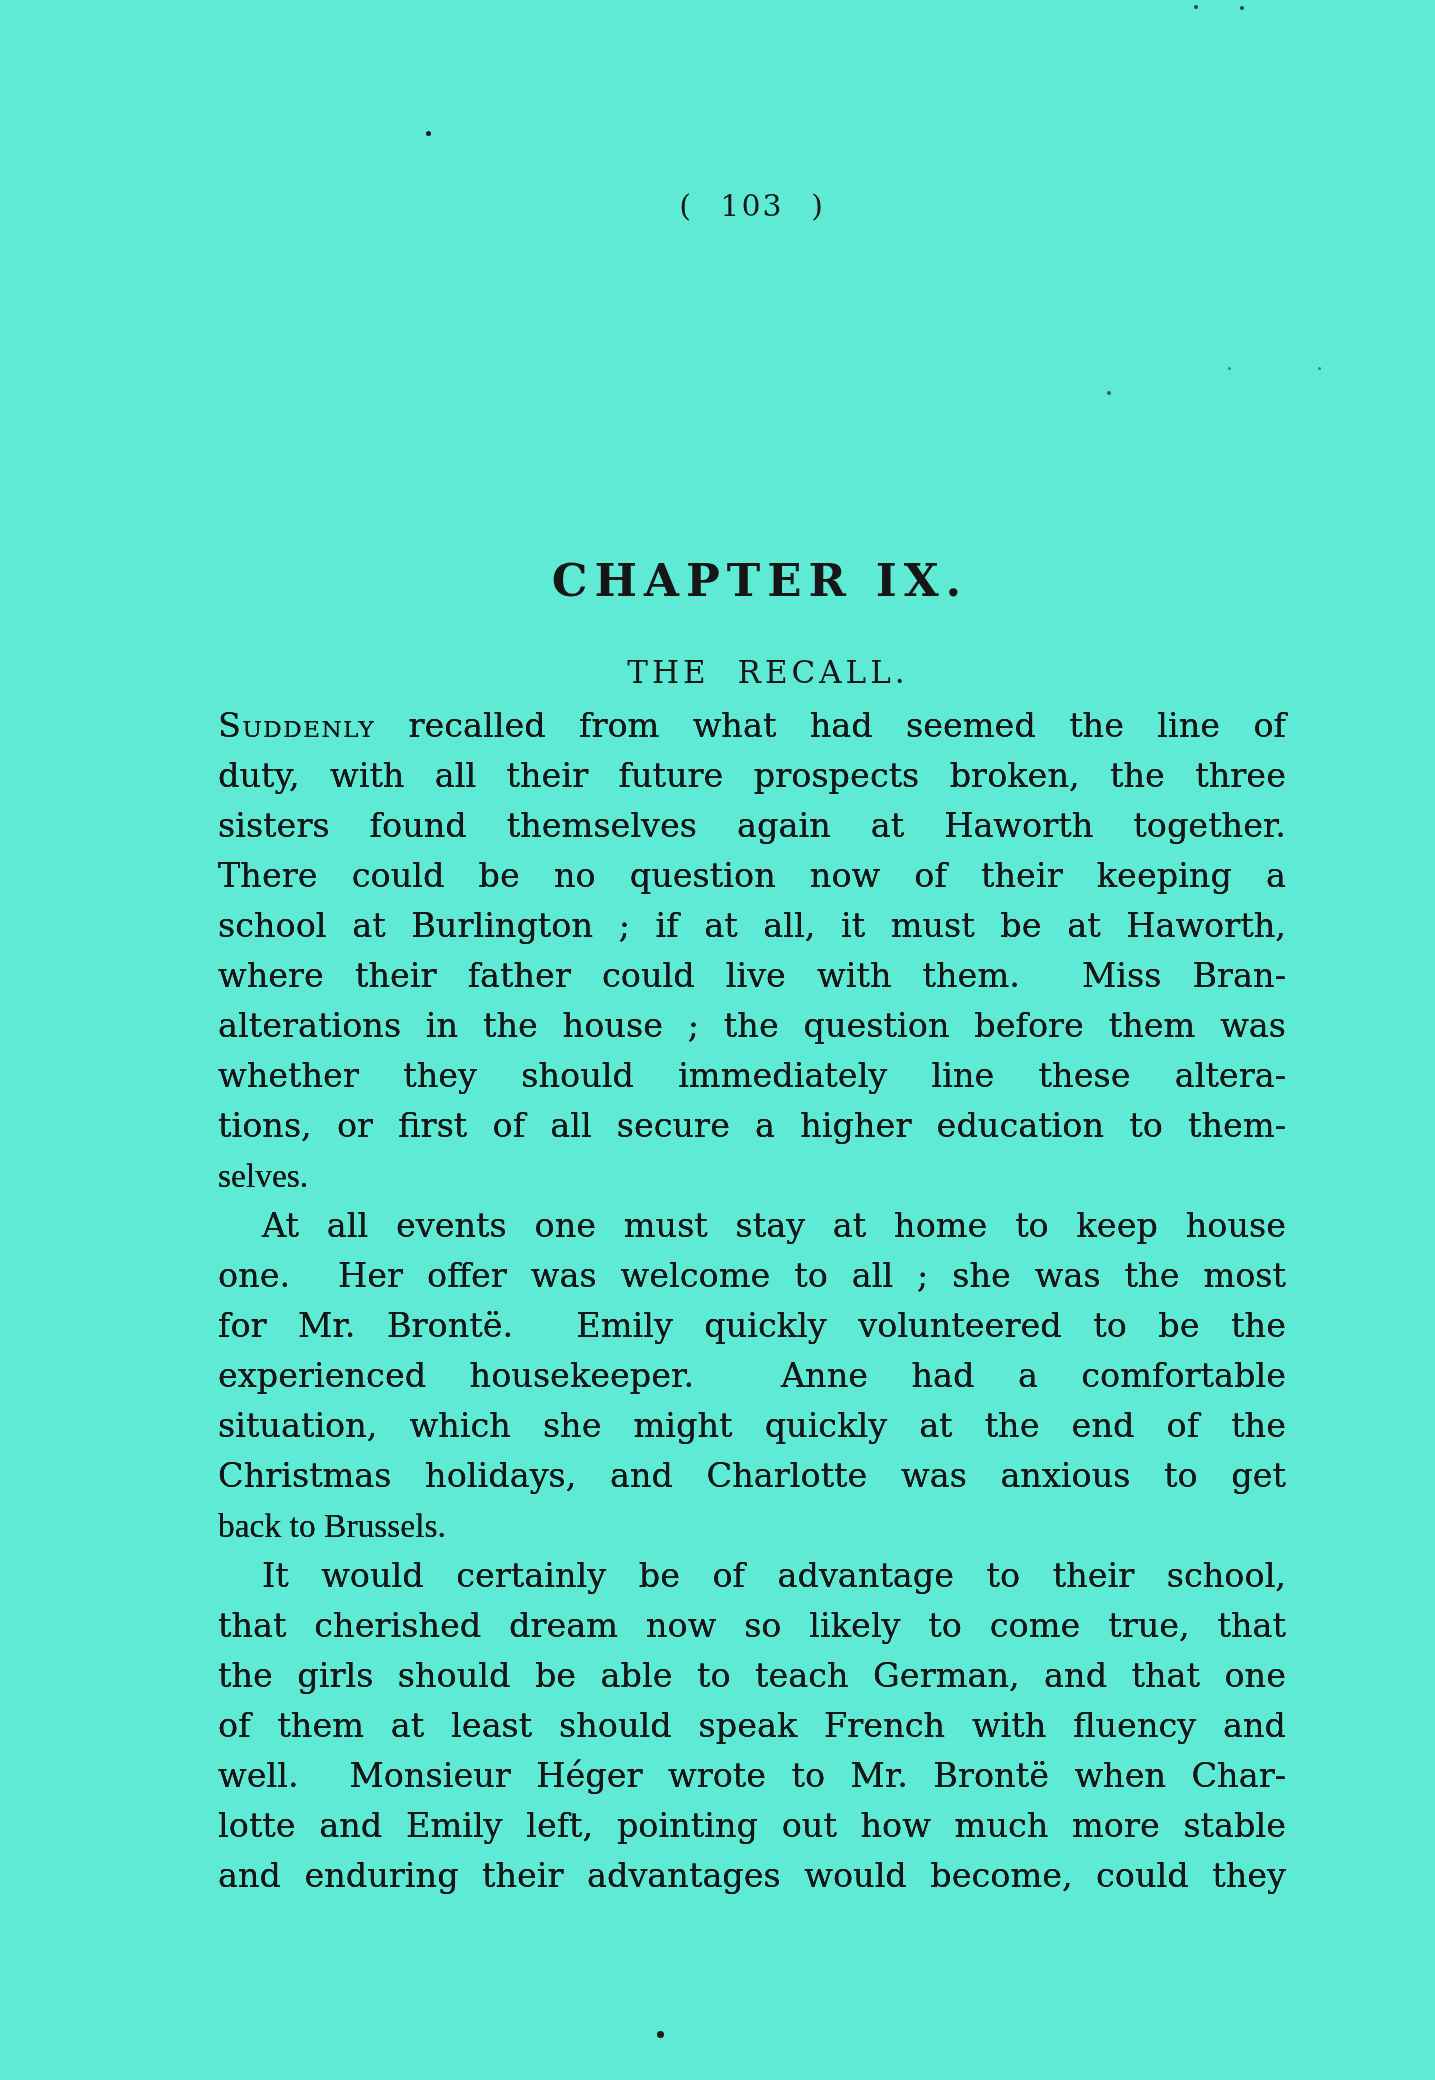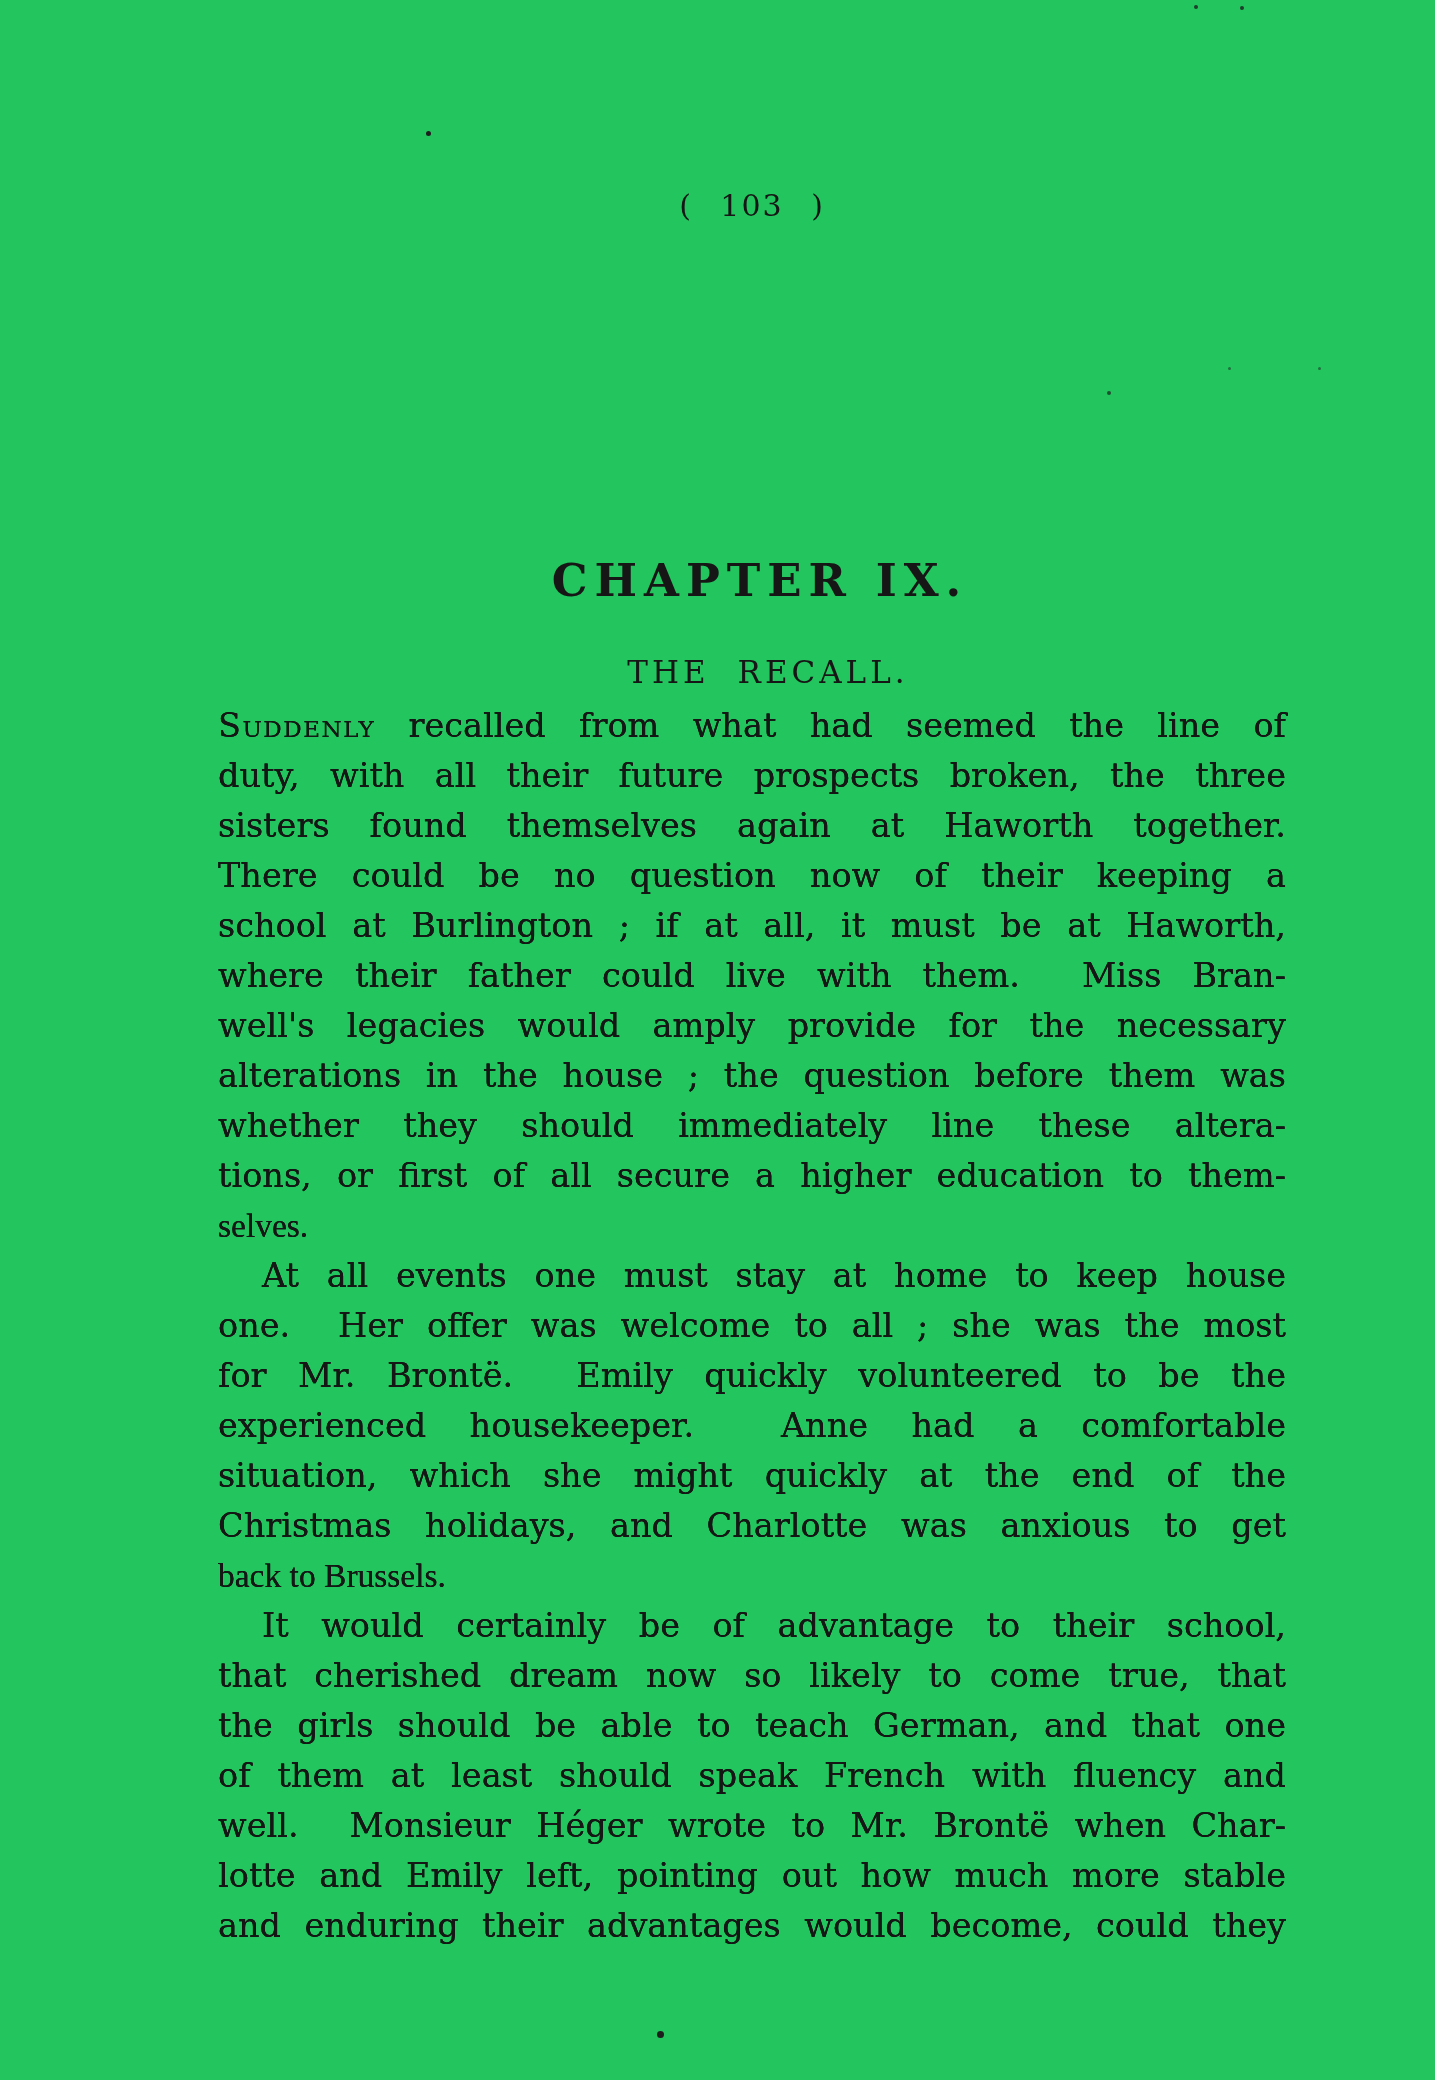--- a/index.html
+++ b/index.html
@@ -4,21 +4,21 @@
 <style>
   html, body {
     margin: 0;
     padding: 0;
     background: #ffffff;
   }
   .page {
     position: relative;
     width: 1435px;
     height: 2080px;
-    background: #22c55e;
+    background: #5eead4;
     color: #161616;
     font-family: "DejaVu Serif", "Liberation Serif", serif;
     overflow: hidden;
   }
   .pagenum {
     position: absolute;
     top: 188px;
     left: 218px;
     width: 1068px;
     text-align: center;
@@ -110,21 +110,20 @@
   <h2 class="chapter-subtitle">THE RECALL.</h2>
 
   <section class="body-text">
 
     <div class="line j"><span class="sc">Suddenly</span><span> recalled from what had seemed the line of</span></div>
     <div class="line j">duty, with all their future prospects broken, the three</div>
     <div class="line j">sisters found themselves again at Haworth together.</div>
     <div class="line j">There could be no question now of their keeping a</div>
     <div class="line j">school at Burlington&nbsp;; if at all, it must be at Haworth,</div>
     <div class="line j">where their father could live with them.&nbsp; Miss Bran-</div>
-    <div class="line j">well's legacies would amply provide for the necessary</div>
     <div class="line j">alterations in the house&nbsp;; the question before them was</div>
     <div class="line j">whether they should immediately line these altera-</div>
     <div class="line j">tions, or first of all secure a higher education to them-</div>
     <div class="line l">selves.</div>
 
     <div class="line j ind">At all events one must stay at home to keep house</div>
     <div class="line j">one.&nbsp; Her offer was welcome to all&nbsp;; she was the most</div>
     <div class="line j">for Mr. Brontë.&nbsp; Emily quickly volunteered to be the</div>
     <div class="line j">experienced housekeeper.&nbsp; Anne had a comfortable</div>
     <div class="line j">situation, which she might quickly at the end of the</div>

